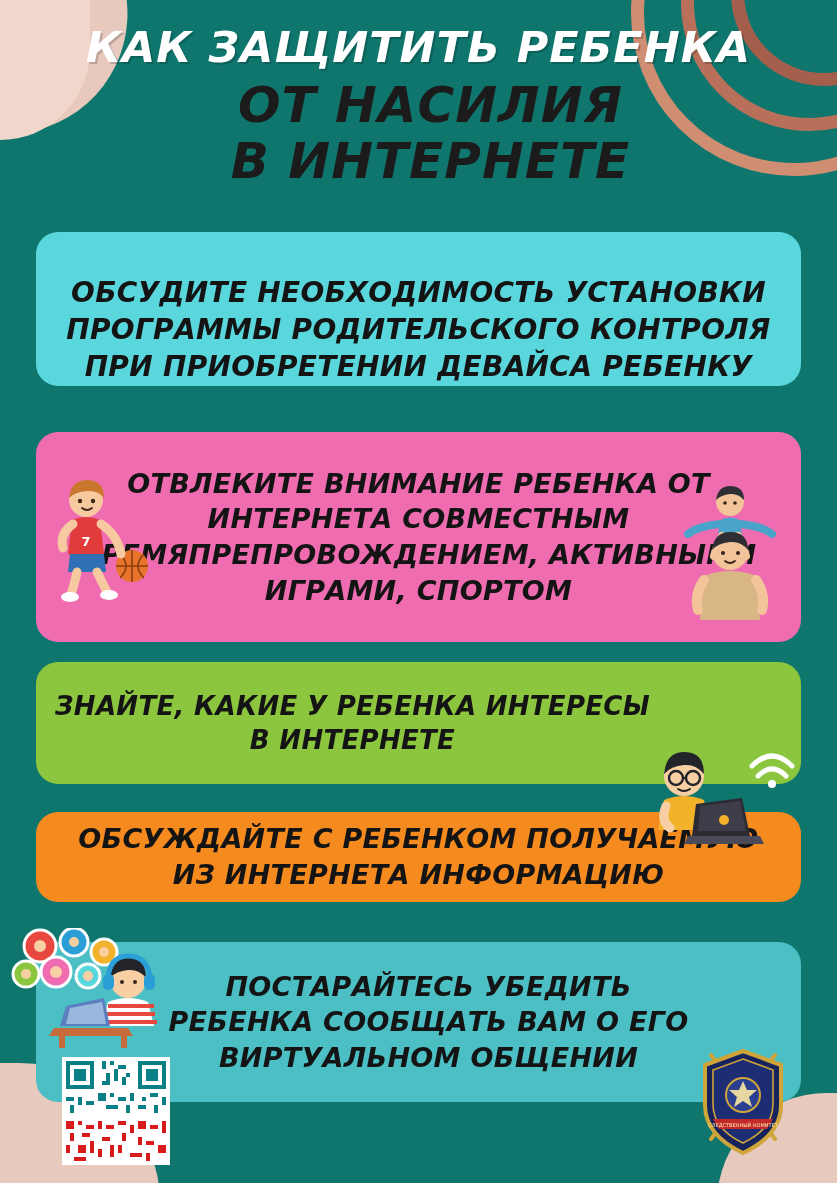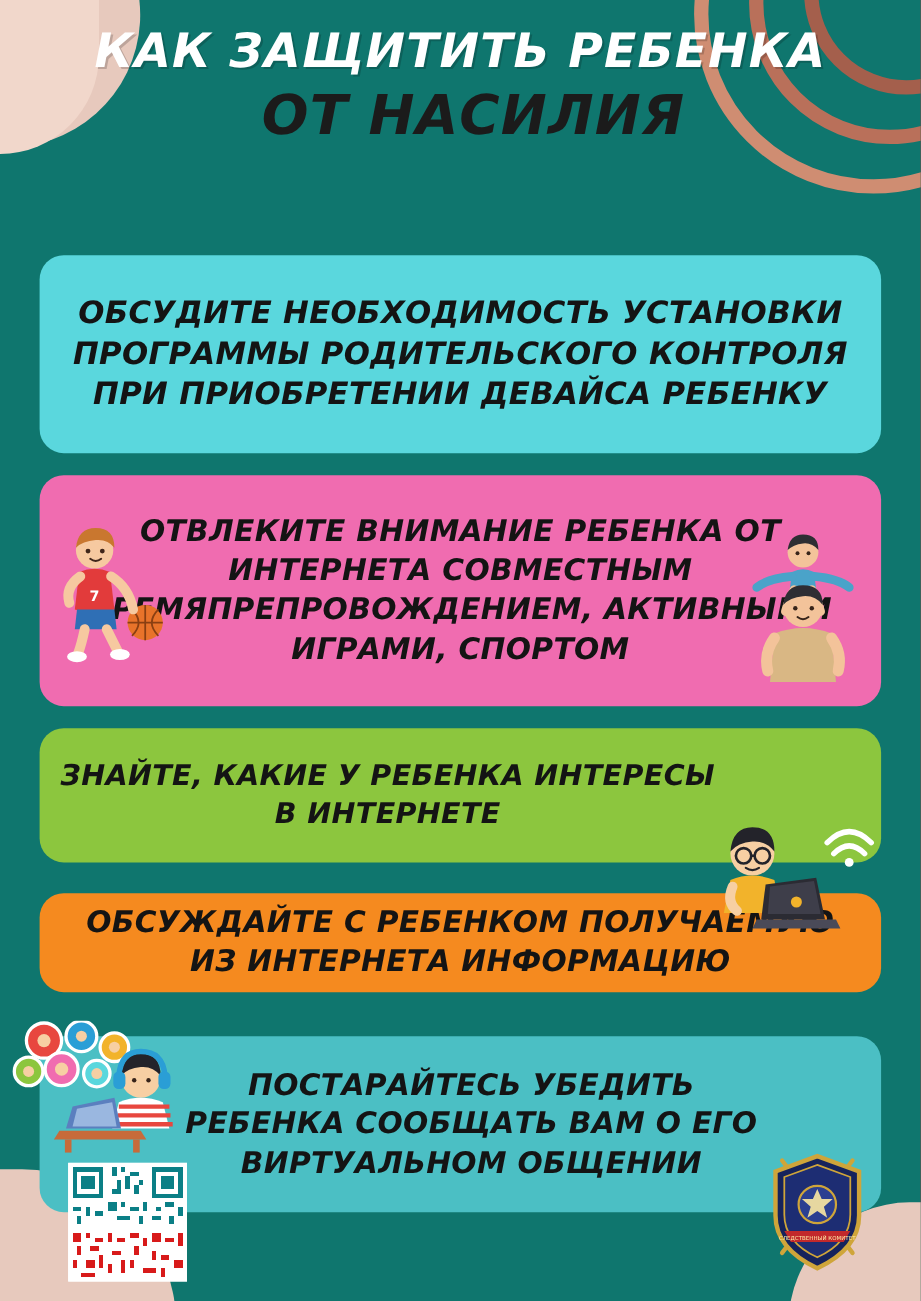--- a/index.html
+++ b/index.html
@@ -136,21 +136,21 @@
     font-weight: bold;
     font-style: italic;
     font-size: 27px;
     line-height: 1.32;
     color: #141414;
     text-transform: uppercase;
     text-align: center;
     padding: 0 18px;
     letter-spacing: 0.3px;
   }
-  #card1 { top: 232px; height: 180px; background: #5ad7dd; }
+  #card1 { top: 232px; height: 154px; background: #5ad7dd; align-items: flex-end; }
   #card2 { top: 432px; height: 210px; background: #f06cb0; }
   #card3 { top: 662px; height: 122px; background: #8cc63e; }
   #card4 { top: 812px; height: 90px; background: #f58a1f; }
   #card5 { top: 942px; height: 160px; background: #4bbfc4; }
 
   #card1 .text { font-size: 28px; }
   #card2 .text { font-size: 27px; }
   #card3 .text { font-size: 26px; padding-right: 150px; }
   #card4 .text { font-size: 27px; }
   #card5 .text { font-size: 27px; padding-left: 130px; padding-right: 110px; }
@@ -198,20 +198,21 @@
   <div class="bg-corner-tl2"></div>
   <div class="bg-arc a1"></div>
   <div class="bg-arc a2"></div>
   <div class="bg-arc a3"></div>
   <div class="bg-corner-bl"></div>
   <div class="bg-corner-br"></div>
 
   <div class="title-block">
     <div class="title-line1">КАК ЗАЩИТИТЬ РЕБЕНКА</div>
     <div class="title-line2">ОТ НАСИЛИЯ</div>
+    <div class="title-line3">В ИНТЕРНЕТЕ</div>
   </div>
 
   <div class="card" id="card1">
     <div class="text">ОБСУДИТЕ НЕОБХОДИМОСТЬ УСТАНОВКИ ПРОГРАММЫ РОДИТЕЛЬСКОГО КОНТРОЛЯ ПРИ ПРИОБРЕТЕНИИ ДЕВАЙСА РЕБЕНКУ</div>
   </div>
 
   <div class="card" id="card2">
     <div class="text">ОТВЛЕКИТЕ ВНИМАНИЕ РЕБЕНКА ОТ ИНТЕРНЕТА СОВМЕСТНЫМ ВРЕМЯПРЕПРОВОЖДЕНИЕМ, АКТИВНЫМИ ИГРАМИ, СПОРТОМ</div>
   </div>
 

